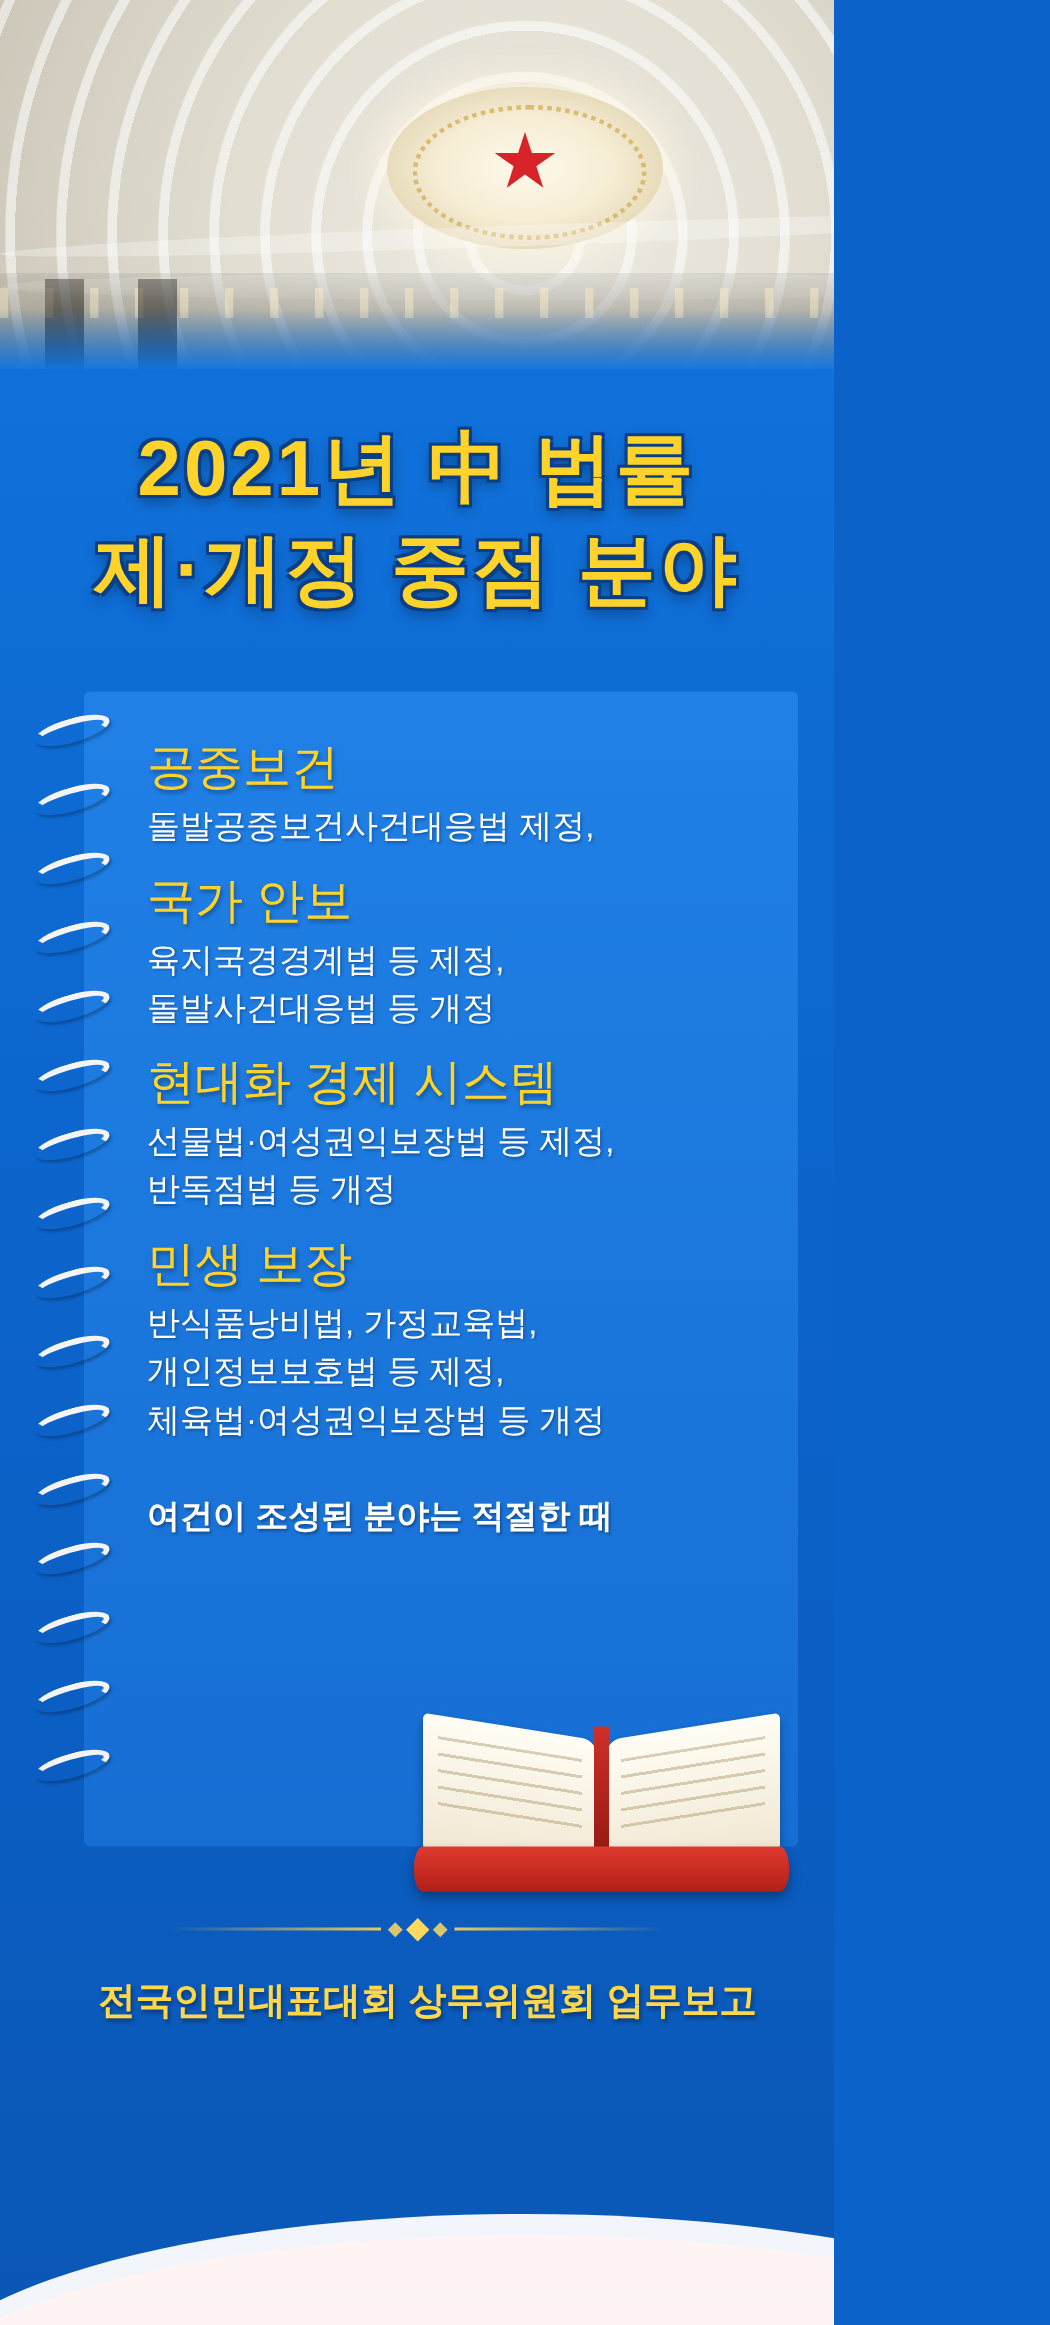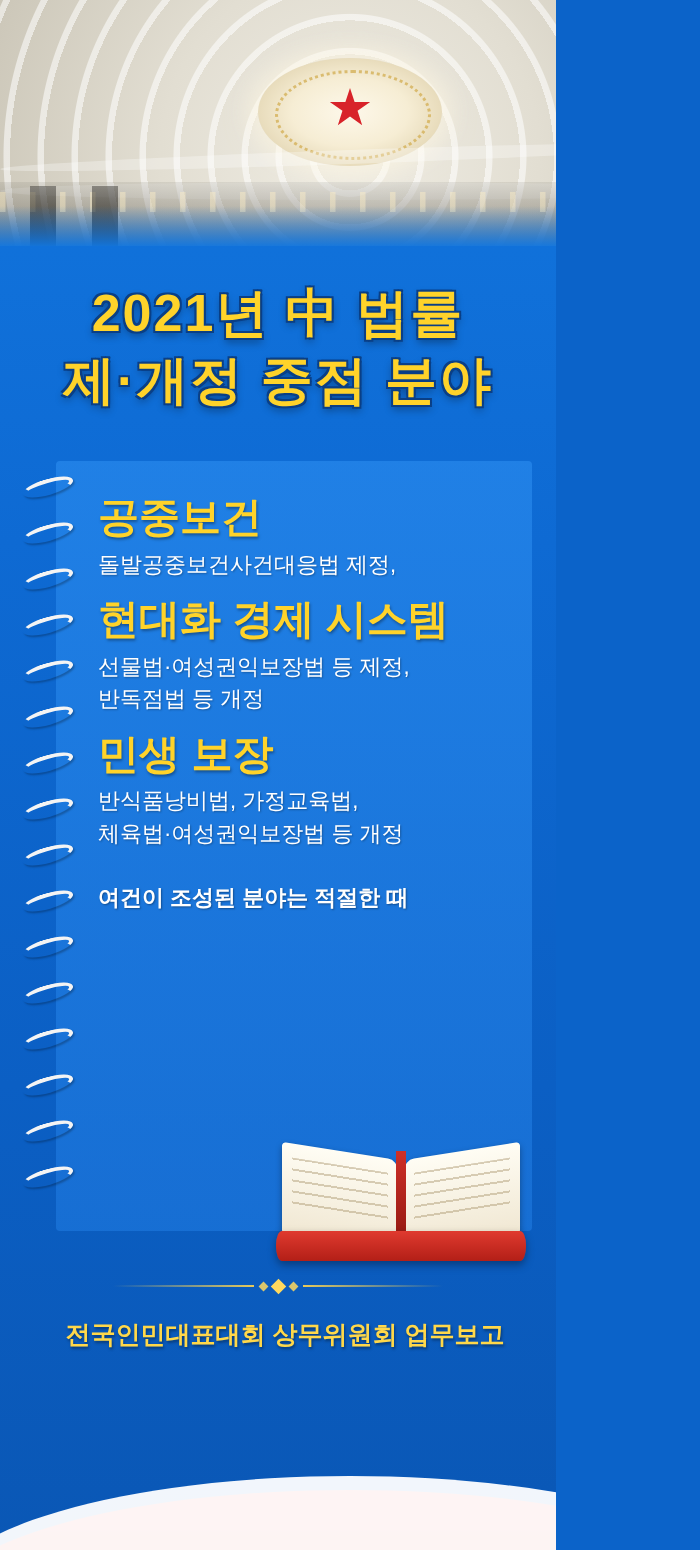--- a/index.html
+++ b/index.html
@@ -114,21 +114,21 @@
     width: 52px; height: 16px;
     border: 4px solid #f1f1f1;
     border-radius: 50%;
     border-color: #f4f4f4 #f4f4f4 transparent transparent;
     transform: rotate(-16deg);
     box-shadow: 1px 2px 2px rgba(0,0,0,0.25);
   }
 
   .entry { margin-bottom: 8px; }
   .entry-title {
-    font-size: 41px; font-weight: bold; color: #ffd32a;
+    font-size: 32px; font-weight: normal; color: #ffd32a;
     line-height: 1.5;
     text-shadow: 1px 2px 3px rgba(0,0,0,0.35);
   }
   .entry-line {
     font-size: 22px; color: #ffffff; font-weight: 500;
     line-height: 1.48;
     text-shadow: 1px 1px 2px rgba(0,0,0,0.3);
   }
   .footnote {
     margin-top: 32px;
@@ -244,30 +244,36 @@
       <div class="ring-coil" style="top:598px"></div>
       <div class="ring-coil" style="top:644px"></div>
       <div class="ring-coil" style="top:690px"></div>
     </div>
 
     <div class="entry">
       <div class="entry-title">공중보건</div>
       <div class="entry-line">돌발공중보건사건대응법  제정,</div>
     </div>
 
+    <div class="entry">
+      <div class="entry-title">국가 안보</div>
+      <div class="entry-line">육지국경경계법  등  제정,</div>
+      <div class="entry-line">돌발사건대응법  등  개정</div>
+    </div>
 
     <div class="entry">
       <div class="entry-title">현대화 경제 시스템</div>
       <div class="entry-line">선물법·여성권익보장법  등  제정,</div>
       <div class="entry-line">반독점법  등  개정</div>
     </div>
 
     <div class="entry">
       <div class="entry-title">민생 보장</div>
       <div class="entry-line">반식품낭비법, 가정교육법,</div>
+      <div class="entry-line">개인정보보호법  등  제정,</div>
       <div class="entry-line">체육법·여성권익보장법  등  개정</div>
     </div>
 
     <div class="footnote">
       <div>여건이 조성된 분야는 적절한 때</div>
     </div>
 
     <div class="book">
       <div class="page-l"></div>
       <div class="page-r"></div>

